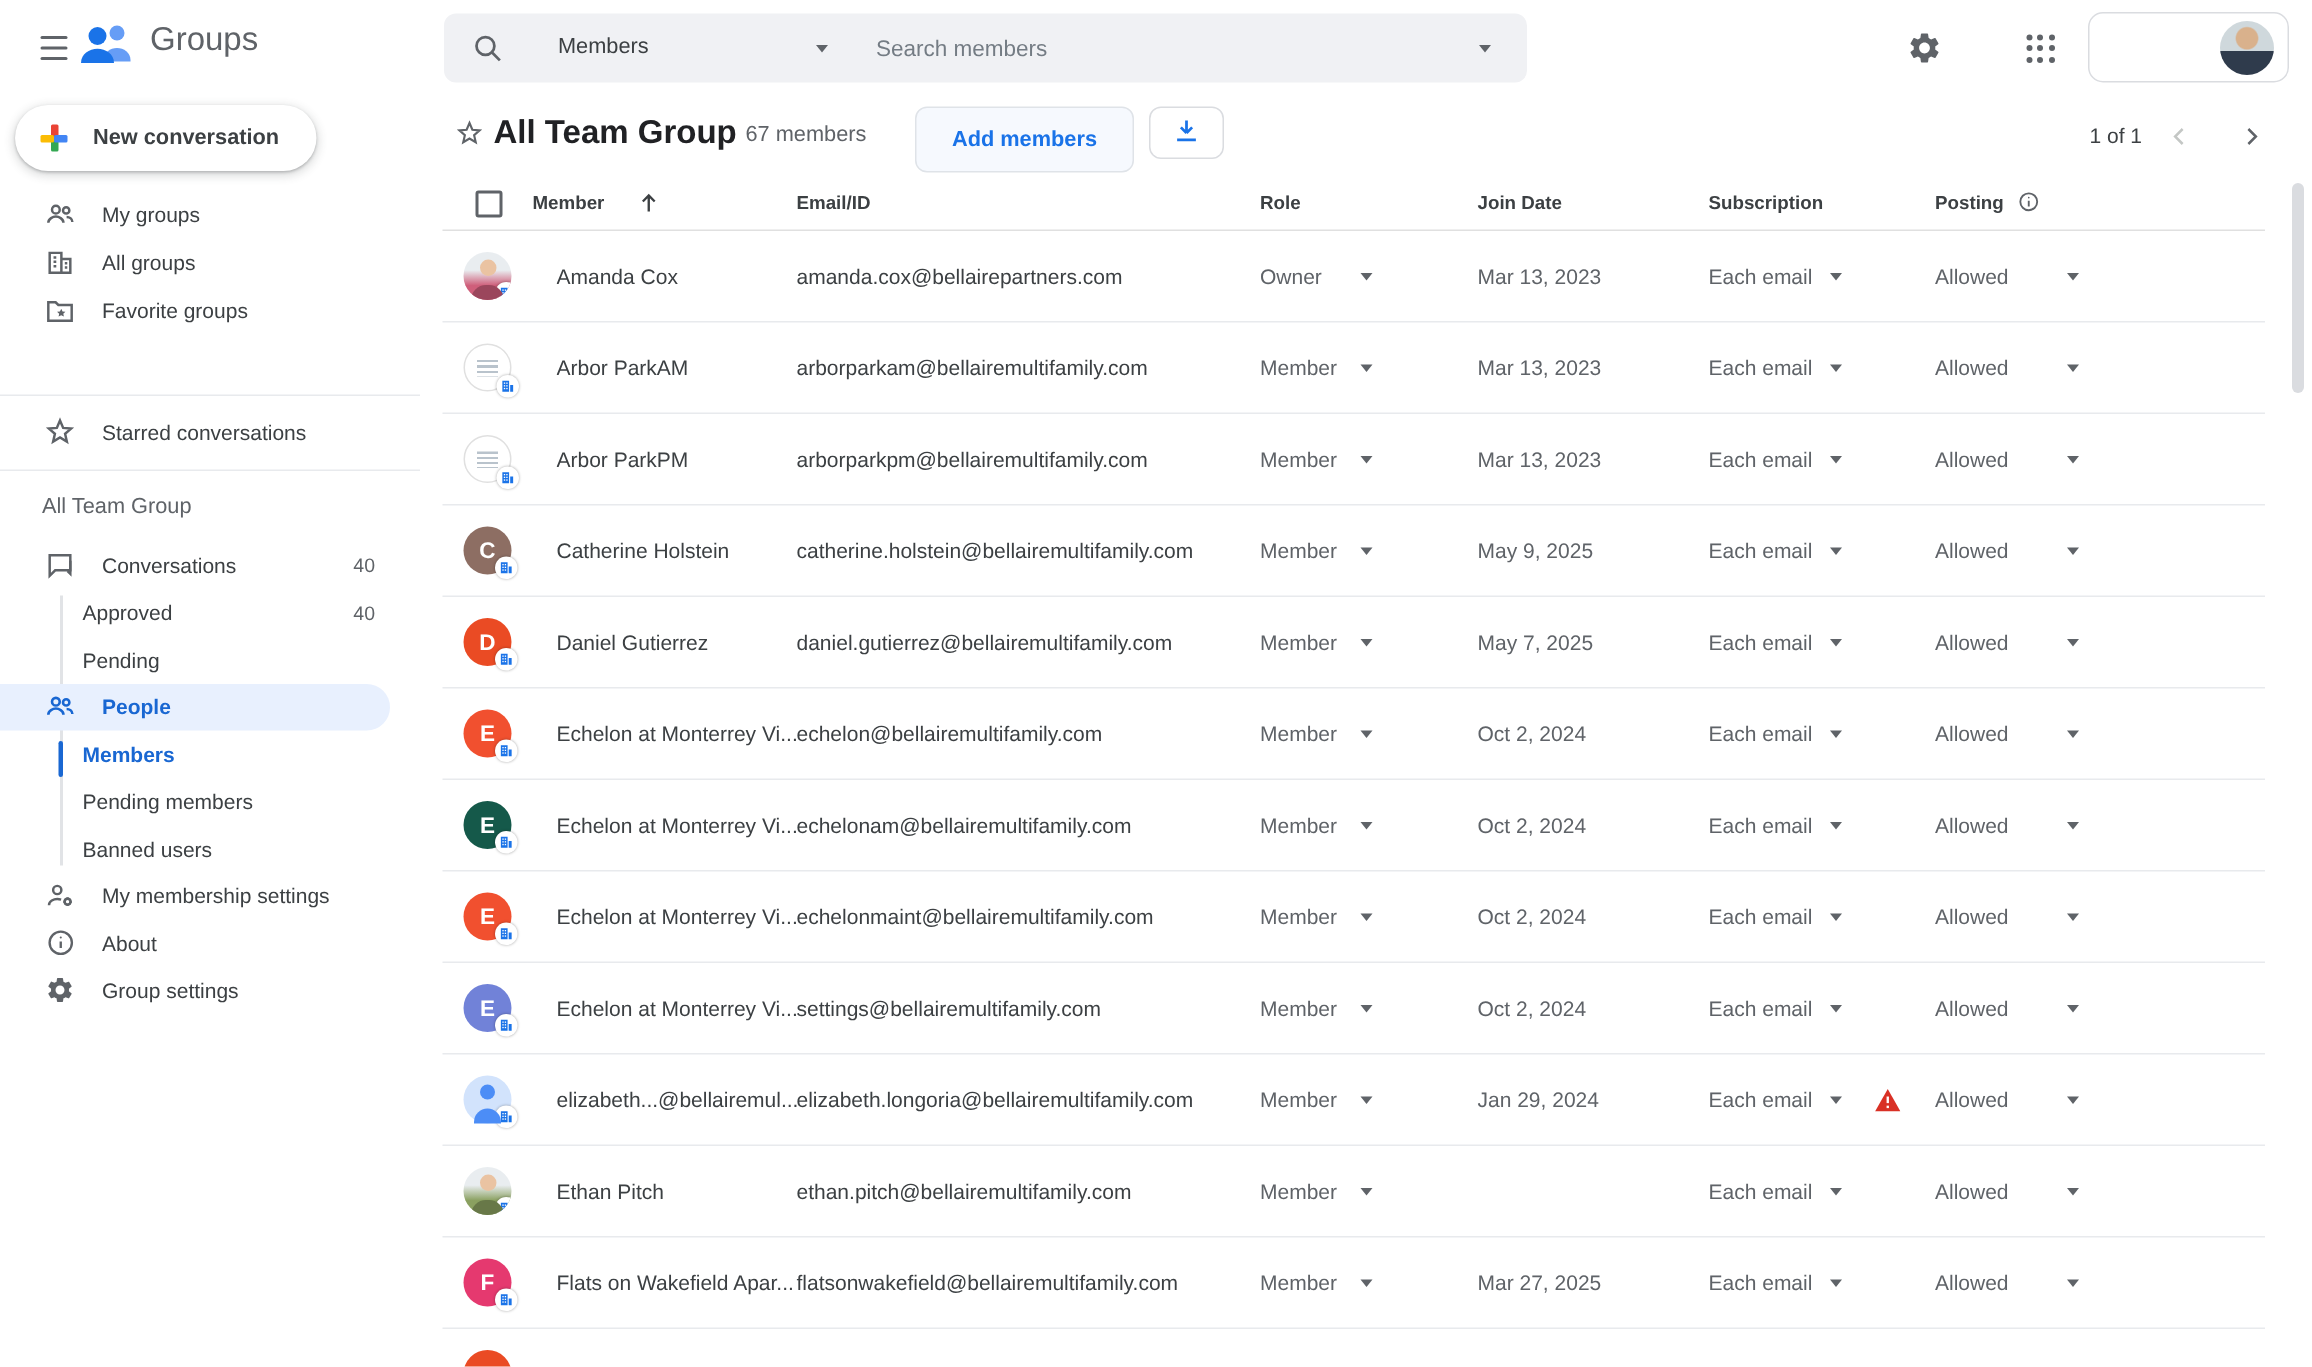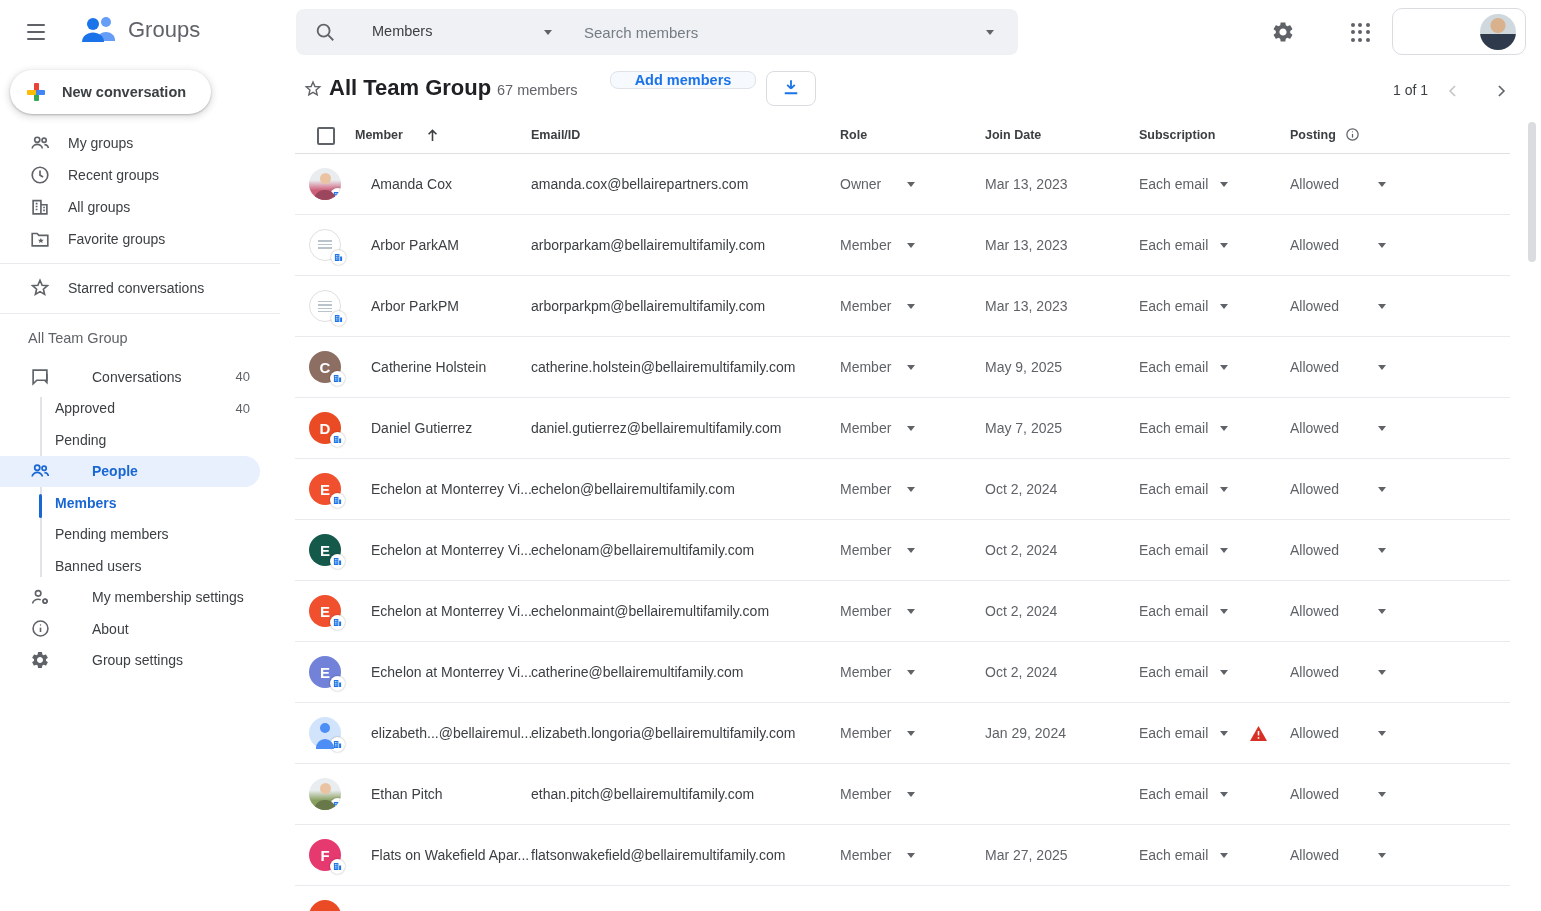--- a/index.html
+++ b/index.html
@@ -6,21 +6,21 @@
   html,body { width:1541px; height:911px; }
   body {
     font-family: "Liberation Sans", "DejaVu Sans", sans-serif;
     background:#fff; color:#3c4043; overflow:hidden; position:relative;
   }
   
   .topbar { position:absolute; top:0; left:0; width:1541px; height:64px; background:#fff; }
   .hamburger { position:absolute; left:14px; top:10px; width:44px; height:44px; border:none; background:transparent;
     display:flex; flex-direction:column; justify-content:center; align-items:center; gap:5px; cursor:pointer; border-radius:50%; }
   .hamburger i { display:block; width:18px; height:2px; background:#5f6368; border-radius:1px; }
-  .app-logo { position:absolute; left:80px; top:13px; display:flex; align-items:center; gap:8px; cursor:pointer; }
+  .app-logo { position:absolute; left:52px; top:13px; display:flex; align-items:flex-start; gap:8px; cursor:pointer; }
   .app-logo .app-name { font-size:22px; color:#5f6368; }
   .searchbar { position:absolute; left:296px; top:9px; width:722px; height:46px; background:#f0f1f4; border-radius:8px; }
   .search-icon { position:absolute; left:18px; top:12px; }
   .search-scope { position:absolute; left:76px; top:14px; font-size:14.5px; color:#3c4043; cursor:pointer; }
   .scope-caret { position:absolute; left:248px; top:21px; }
   .search-input { position:absolute; left:288px; top:8px; width:390px; height:30px; border:none; background:transparent;
     font-size:15px; font-family:inherit; color:#3c4043; outline:none; }
   .search-input::placeholder { color:#747c84; }
   .search-caret { position:absolute; left:690px; top:21px; }
   .caret { width:0; height:0; border-left:4.5px solid transparent; border-right:4.5px solid transparent; border-top:5px solid #5f6368; display:inline-block; cursor:pointer; }
@@ -48,32 +48,32 @@
   .gplus .p-left { left:0; top:7px; width:9px; height:4.5px; background:#fbbc04; }
   .gplus .p-right { right:0; top:7px; width:9px; height:4.5px; background:#4285f4; }
   .new-conv span { margin-left:17px; font-size:14.5px; font-weight:bold; color:#3c4043; }
   .nav-list { position:absolute; left:0; width:280px; }
   .nav-item { height:32px; display:flex; align-items:center; cursor:pointer; position:relative; }
   .nav-item .nicon { width:24px; margin-left:28px; display:flex; justify-content:center; }
   .nav-item .nlabel { margin-left:16px; font-size:14px; color:#3c4043; }
   .side-divider { position:absolute; left:0; width:280px; border-top:1px solid #e8eaed; }
   .section-title { position:absolute; left:28px; top:266px; font-size:14.5px; color:#5f6368; }
   .group-list { top:297px; }
-  .group-list .nav-item { height:31.5px;gap:24px; }
+  .group-list .nav-item { height:31.5px; }
   .nav-item .ncount { position:absolute; right:30px; font-size:13px; color:#5f6368; }
   .nav-item.indent .nlabel { margin-left:55px; }
   .nav-item.selected { background:#e8f0fe; border-radius:0 20px 20px 0; width:260px; }
   .nav-item.selected .nlabel, .nav-item.active .nlabel { color:#1967d2; font-weight:bold; }
   .thread-line { position:absolute; left:40px; top:333px; width:2px; height:180px; background:#e1e3e6; }
   .active-bar { position:absolute; left:39px; top:430px; width:3px; height:24px; background:#1967d2; border-radius:2px; }
   
   .page-star { position:absolute; left:303px; top:79px; cursor:pointer; background:transparent; border:none; }
   .page-title { position:absolute; left:329px; top:75px; font-size:22px; color:#202124; }
   .member-count { position:absolute; left:497px; top:82px; font-size:14.5px; color:#5f6368; }
-  .add-members-btn { position:absolute; left:610px; top:71px; width:146px; height:18px; background:#f6f9fe; border:1px solid #dfe3e8;
+  .add-members-btn { position:absolute; left:610px; top:71px; width:146px; height:44px; background:#f6f9fe; border:1px solid #dfe3e8;
     border-radius:8px; color:#1a73e8; font-size:14.5px; font-weight:bold; font-family:inherit; cursor:pointer; }
   .download-btn { position:absolute; left:766px; top:71px; width:50px; height:35px; background:#fff; border:1px solid #dadce0;
     border-radius:8px; cursor:pointer; display:flex; align-items:center; justify-content:center; }
   .pagination { position:absolute; left:1393px; top:82px; font-size:14px; color:#3c4043; }
   .pg-btn { position:absolute; top:80px; width:24px; height:24px; background:transparent; border:none; cursor:pointer; }
   .pg-prev { left:1441px; }
   .pg-next { left:1489px; }
   
   .mtable { position:absolute; left:295px; top:118px; width:1215px; }
   .thead { position:relative; height:36px; border-bottom:1px solid #e0e0e0; }
@@ -196,29 +196,20 @@
             <path d="M3.5 18c0-3 3.5-4.5 5.5-4.5s5.5 1.5 5.5 4.5"></path>
           <circle cx="16.5" cy="9" r="2.3"></circle>
             <path d="M16.8 13.8c2 0 4.2 1.3 4.2 3.7"></path>
         </svg>
       </span>
       <span class="nlabel">My groups</span>
     </div>
     <div class="nav-item">
       <span class="nicon">
         <svg width="22" height="22" viewBox="0 0 24 24" fill="none" stroke="#5f6368" stroke-width="1.8">
-          <circle cx="12" cy="12" r="8.5"></circle>
-            <path d="M12 7v5.2l3.4 2"></path>
-        </svg>
-      </span>
-      <span class="nlabel">Recent groups</span>
-    </div>
-    <div class="nav-item">
-      <span class="nicon">
-        <svg width="22" height="22" viewBox="0 0 24 24" fill="none" stroke="#5f6368" stroke-width="1.8">
           <path d="M4.5 19.5V5h8.5v14.5zM13 9.5h6.5v10H13"></path>
           <path d="M7.3 8.3h2M7.3 11.5h2M7.3 14.7h2M15.5 12.5h1.8M15.5 15.7h1.8"></path>
         </svg>
       </span>
       <span class="nlabel">All groups</span>
     </div>
     <div class="nav-item">
       <span class="nicon">
         <svg width="22" height="22" viewBox="0 0 24 24" fill="none" stroke="#5f6368" stroke-width="1.8">
           <path d="M3.5 6h5.3l2 2h9.7v11.5H3.5z"></path>
@@ -604,21 +595,21 @@
                 <rect x="3.9" y="2.2" width="1" height="1"></rect>
                 <rect x="2.1" y="4.2" width="1" height="1"></rect>
                 <rect x="3.9" y="4.2" width="1" height="1"></rect>
                 <rect x="2.1" y="6.2" width="1" height="1"></rect>
                 <rect x="3.9" y="6.2" width="1" height="1"></rect>
               </g>
         </svg>
       </span>
     </span>
     <span class="cell name">Echelon at Monterrey Vi...</span>
-    <span class="cell email">catherine@bellairemultifamily.com</span>
+    <span class="cell email">settings@bellairemultifamily.com</span>
     <span class="cell role">Member</span>
     <span class="caret row-caret role-caret"></span>
     <span class="cell join">Oct 2, 2024</span>
     <span class="cell sub">Each email</span>
     <span class="caret row-caret sub-caret"></span>
 
     <span class="cell post">Allowed</span>
     <span class="caret row-caret post-caret"></span>
   </div>
       <div class="member-row">

